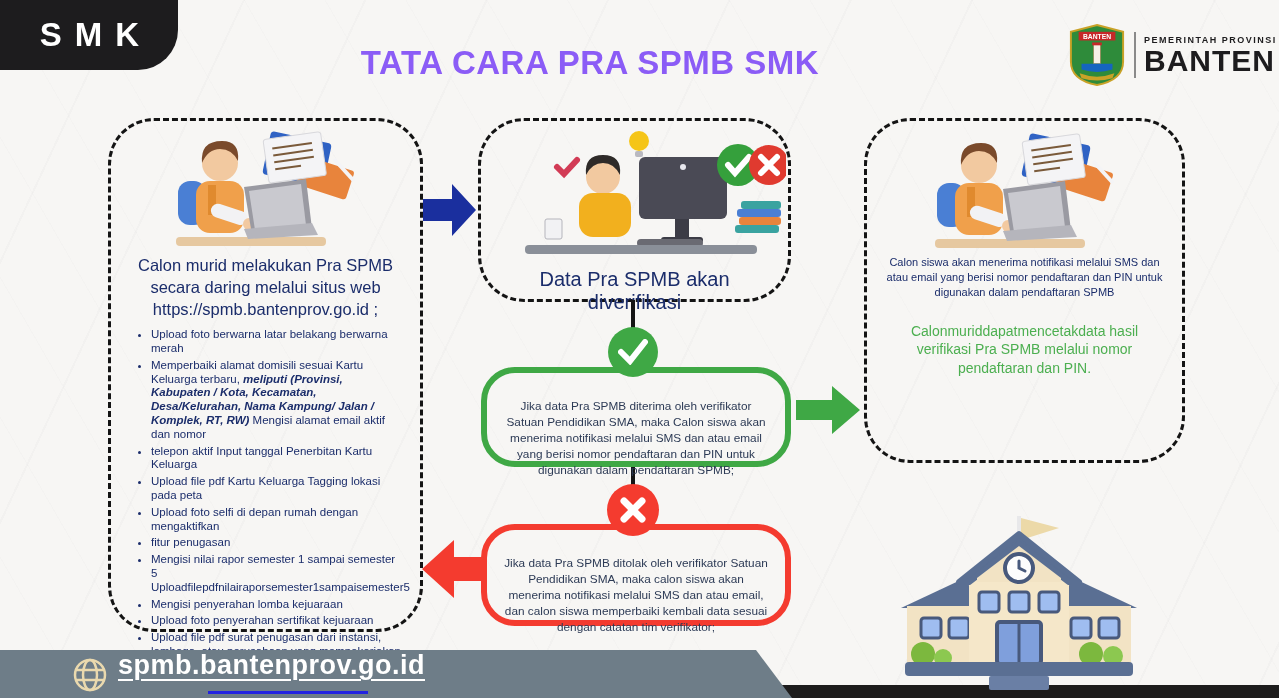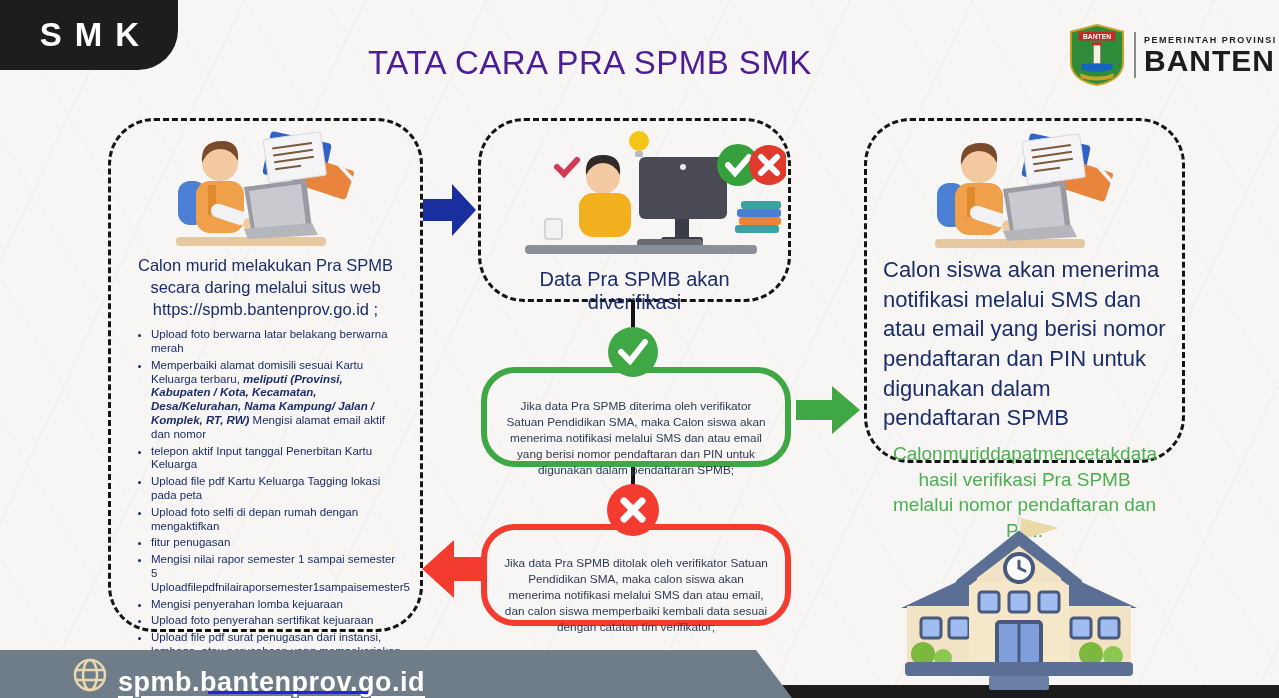--- a/index.html
+++ b/index.html
@@ -12,59 +12,59 @@
       repeating-linear-gradient(60deg, rgba(120,120,130,0.025) 0 1px, transparent 1px 70px);
     position:relative; overflow:hidden;
   }
   .abs { position:absolute; }
 
   
   .smk-badge { left:0; top:0; width:178px; height:70px; background:#1d1c1e;
     border-bottom-right-radius:40px; color:#fff; display:flex; align-items:center;
     justify-content:center; font-size:33px; font-weight:bold; letter-spacing:13px;
     padding-left:14px; }
-  .page-title { left:280px; top:44px; width:620px; text-align:center; color:#4c1d95;
-    font-size:33px; font-weight:400; letter-spacing:0.5px; }
+  .page-title { left:280px; top:44px; width:620px; text-align:center; color:#8b5cf6;
+    font-size:33px; font-weight:700; letter-spacing:0.5px; }
   .gov-logo { left:1068px; top:18px; height:74px; display:flex; align-items:center; gap:8px; }
   .gov-divider { width:2px; height:46px; background:#8a8a8a; }
   .gov-text .l1 { font-size:9px; font-weight:bold; letter-spacing:1.5px; color:#1d1c1e; }
   .gov-text .l2 { font-size:30px; font-weight:800; letter-spacing:1px; color:#1d1c1e;
     font-family:"Liberation Sans", sans-serif; line-height:1; margin-top:1px; }
 
   
   .dash-box { border:3.5px dashed #141414; border-radius:46px; background:transparent; }
   .box-left   { left:108px; top:118px; width:315px; height:514px; padding:8px 16px 10px; }
   .box-middle { left:478px; top:118px; width:313px; height:184px; padding:6px 10px; }
   .box-right  { left:864px; top:118px; width:321px; height:345px; padding:10px 16px; }
 
   .illu { display:block; margin:0 auto; }
   .intro-text { color:#1b2d6b; font-size:16.5px; line-height:1.32; text-align:center;
     margin-top:4px; padding:0 6px; }
   .bullets { margin-top:8px; padding-left:24px; color:#1b2d6b; font-size:11.5px;
     line-height:1.2; }
   .bullets li { margin-bottom:3px; }
   .bullets .em { font-weight:bold; font-style:italic; }
   .mid-caption { color:#1b2d6b; font-size:20px; text-align:center; margin-top:6px; }
-  .right-text { color:#1b2d6b; font-size:22px; line-height:1.35; text-align:left;
+  .right-text { color:#1b2d6b; font-size:11px; line-height:1.35; text-align:center;
     margin-top:2px; }
-  .green-note { color:#4caf50; font-size:19px; line-height:1.35; text-align:center;
-    margin-top:8px; padding:0 10px; }
+  .green-note { color:#4caf50; font-size:14px; line-height:1.35; text-align:center;
+    margin-top:22px; padding:0 10px; }
 
   
   .vline { width:4px; background:#141414; left:631px; }
   .status-circle { border-radius:50%; display:flex; align-items:center;
     justify-content:center; z-index:3; }
   .result-box { border-radius:34px; background:transparent; padding:26px 16px 10px;
     text-align:center; font-size:11.8px; line-height:1.35; color:#2c3a55; z-index:2; }
   .accepted-box { left:481px; top:367px; width:310px; height:100px; border:6px solid #3fa845; }
   .rejected-box { left:481px; top:524px; width:310px; height:102px; border:6px solid #f43b2f; }
 
   .footer-bar { left:0; top:650px; width:792px; height:48px; background:#6e7d88;
     clip-path:polygon(0 0, 756px 0, 792px 100%, 0 100%);
-    display:flex; align-items:flex-end; z-index:4; }
+    display:flex; align-items:flex-start; z-index:4; }
   .footer-url { color:#ffffff; font-size:27px; font-weight:bold; letter-spacing:0.5px;
     text-decoration:underline; text-underline-offset:5px; text-decoration-thickness:2px;
     margin-left:118px; }
   .footer-globe { position:absolute; left:72px; top:7px; }
   .blue-underline { left:208px; top:691px; width:160px; height:3px; background:#2323e0; z-index:5; }
   .black-strip { left:520px; top:685px; width:759px; height:13px; background:#1d1c1c; z-index:1; }
   .school-wrap { left:893px; top:516px; z-index:2; }
 </style>
 </head>
 <body>

